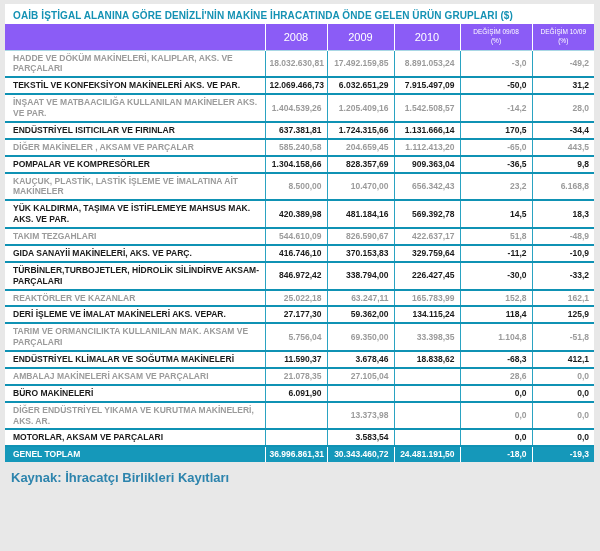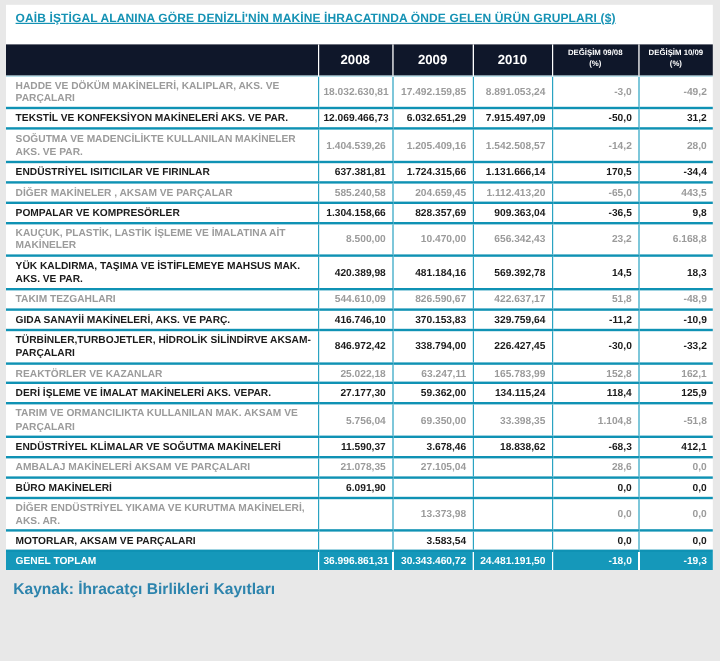--- a/index.html
+++ b/index.html
@@ -10,40 +10,39 @@
     position:relative;
     overflow:hidden;
   }
   .sheet { position:absolute; left:5px; top:4px; width:589px; }
   .title-bar {
     background:#ffffff;
     color:#1592b4;
     font-weight:bold;
     font-size:10px;
     letter-spacing:0.1px;
-    padding:6px 8px 16px 8px;
-    text-decoration:underline;
+    padding:6px 8px 3px 8px;
   }
   table.main {
     border-collapse:collapse;
     table-layout:fixed;
     width:589px;
     background:#ffffff;
   }
   col.c-label { width:260px; }
   col.c-2008  { width:62px; }
   col.c-2009  { width:67px; }
   col.c-2010  { width:66px; }
   col.c-chg1  { width:72px; }
   col.c-chg2  { width:62px; }
 
   thead th {
-    background:#0f172a;
+    background:#8b5cf6;
     color:#ffffff;
-    font-weight:bold;
+    font-weight:normal;
     vertical-align:middle;
     border-left:1px solid #ffffff;
     padding:4px 2px;
   }
   thead th:first-child { border-left:none; }
   thead th.year { font-size:11px; }
   thead th.chg  { font-size:6.5px; line-height:1.35; }
 
   tbody td {
     border-top:1px solid #a9d7e4;
@@ -123,21 +122,21 @@
         </tr>
         <tr class="bold-row">
           <td>TEKSTİL VE KONFEKSİYON MAKİNELERİ AKS.  VE PAR.</td>
           <td class="num">12.069.466,73</td>
           <td class="num">6.032.651,29</td>
           <td class="num">7.915.497,09</td>
           <td class="num">-50,0</td>
           <td class="num">31,2</td>
         </tr>
         <tr class="plain-row">
-          <td>SOĞUTMA VE MADENCİLİKTE KULLANILAN MAKİNELER AKS. VE PAR.</td>
+          <td>İNŞAAT VE MATBAACILIĞA KULLANILAN MAKİNELER AKS. VE PAR.</td>
           <td class="num">1.404.539,26</td>
           <td class="num">1.205.409,16</td>
           <td class="num">1.542.508,57</td>
           <td class="num">-14,2</td>
           <td class="num">28,0</td>
         </tr>
         <tr class="bold-row">
           <td>ENDÜSTRİYEL ISITICILAR VE FIRINLAR</td>
           <td class="num">637.381,81</td>
           <td class="num">1.724.315,66</td>

